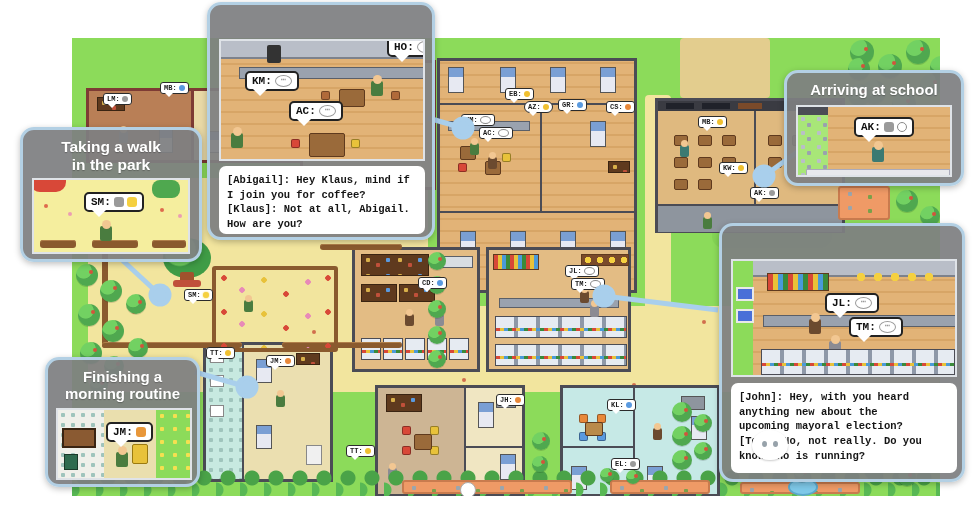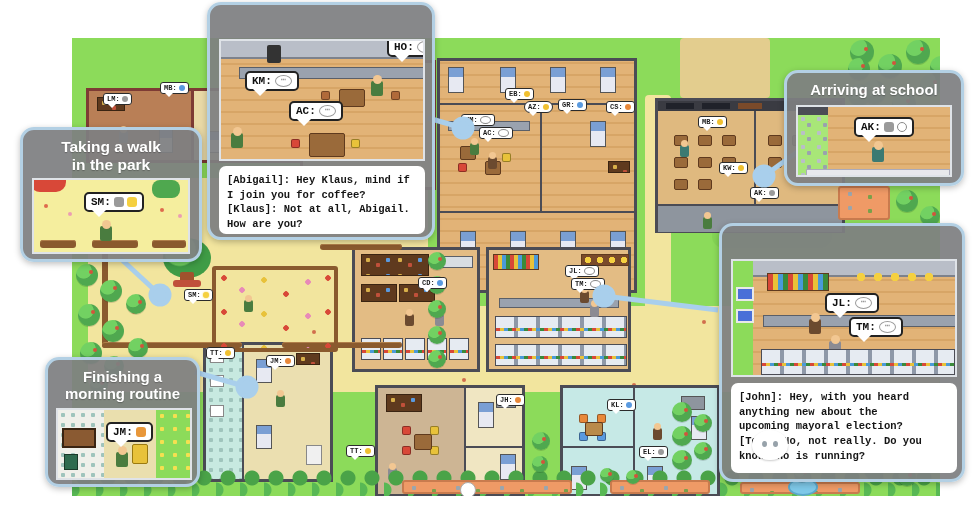--- a/index.html
+++ b/index.html
@@ -343,21 +343,21 @@
         <div class="mbub" style="left: 626px; top: 78px;"><span>MB:</span><span class="ic ic-yellow"></span></div>
         <div class="mbub" style="left: 638px; top: 124px; margin-left: 9px;"><span>KW:</span><span class="ic ic-yellow"></span></div>
         <div class="mbub" style="left: 678px; top: 149px;"><span>AK:</span><span class="ic ic-gray"></span></div>
         <div class="mbub" style="left: 346px; top: 239px;"><span>CD:</span><span class="ic ic-blue"></span></div>
         <div class="mbub" style="left: 493px; top: 227px;"><span>JL:</span><span class="ic ic-chat"></span></div>
         <div class="mbub" style="left: 499px; top: 240px;"><span>TM:</span><span class="ic ic-chat"></span></div>
         <div class="mbub" style="left: 112px; top: 251px;"><span>SM:</span><span class="ic ic-spark"></span></div>
         <div class="mbub" style="left: 134px; top: 309px;"><span>TT:</span><span class="ic ic-yellow"></span></div>
         <div class="mbub" style="left: 194px; top: 317px;"><span>JM:</span><span class="ic ic-orange"></span></div>
         <div class="mbub" style="left: 274px; top: 407px;"><span>TT:</span><span class="ic ic-yellow"></span></div>
-        <div class="mbub" style="left: 539px; top: 408px; margin-left: 28px;"><span>EL:</span><span class="ic ic-gray"></span></div>
+        <div class="mbub" style="left: 539px; top: 420px;"><span>EL:</span><span class="ic ic-gray"></span></div>
         <div class="mbub" style="left: 535px; top: 361px;"><span>KL:</span><span class="ic ic-blue"></span></div>
         <div class="mbub" style="left: 424px; top: 356px;"><span>JH:</span><span class="ic ic-orange"></span></div>
       </div>
   </div>
 
   <svg id="connectors">
     <g stroke="#a9cfec" stroke-width="5" fill="#a9cfec">
       <line x1="428" y1="118" x2="463" y2="128"></line>
         <circle cx="463" cy="128" r="9"></circle>
       <line x1="120" y1="258" x2="160" y2="295"></line>

